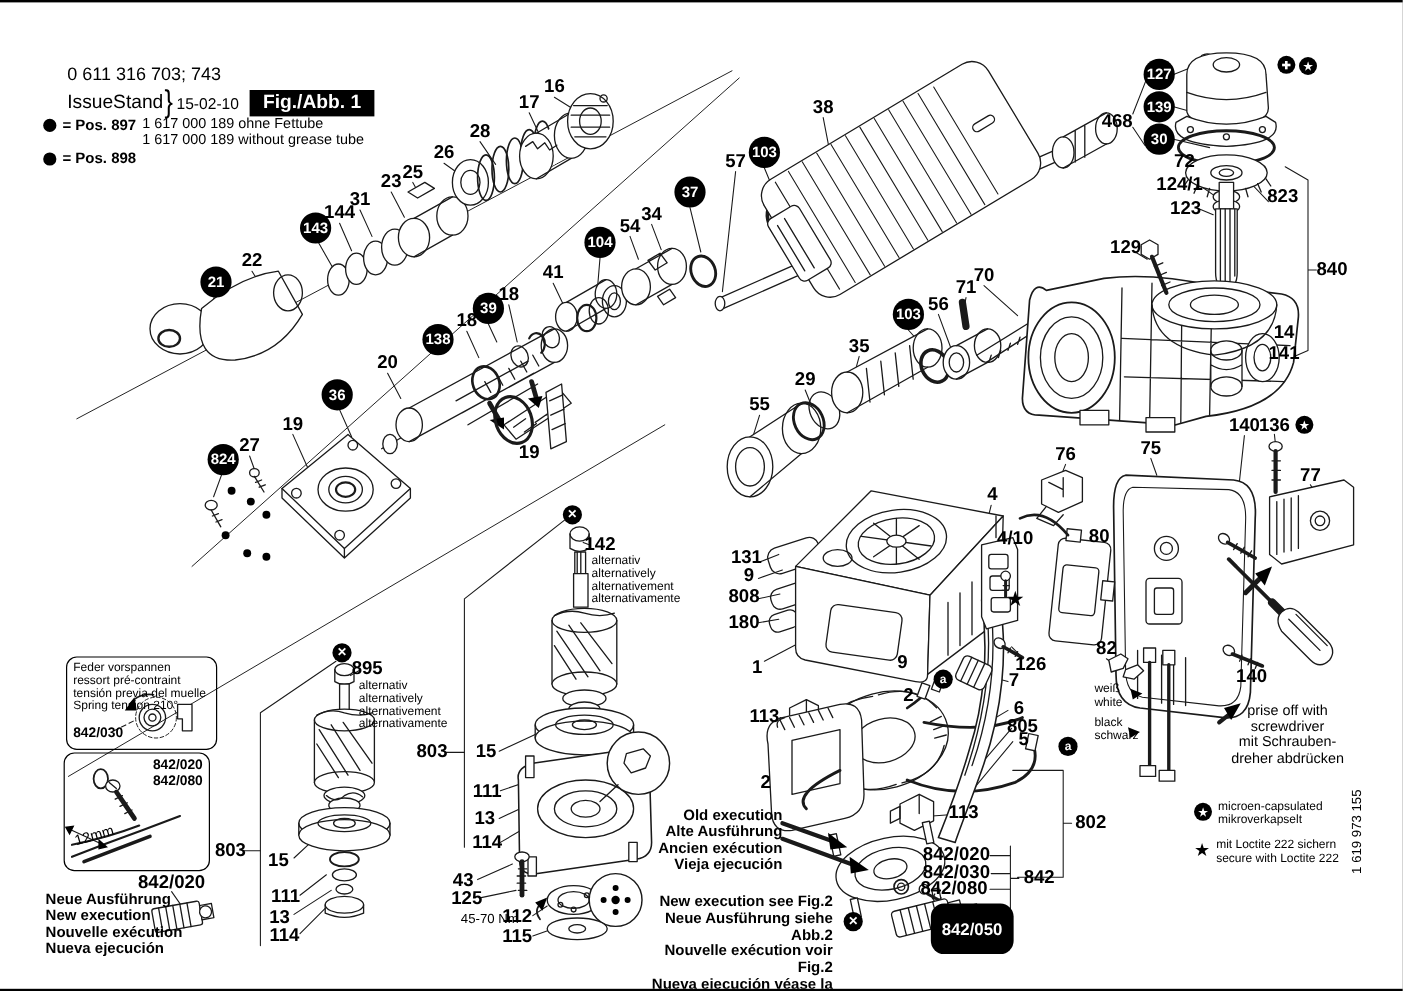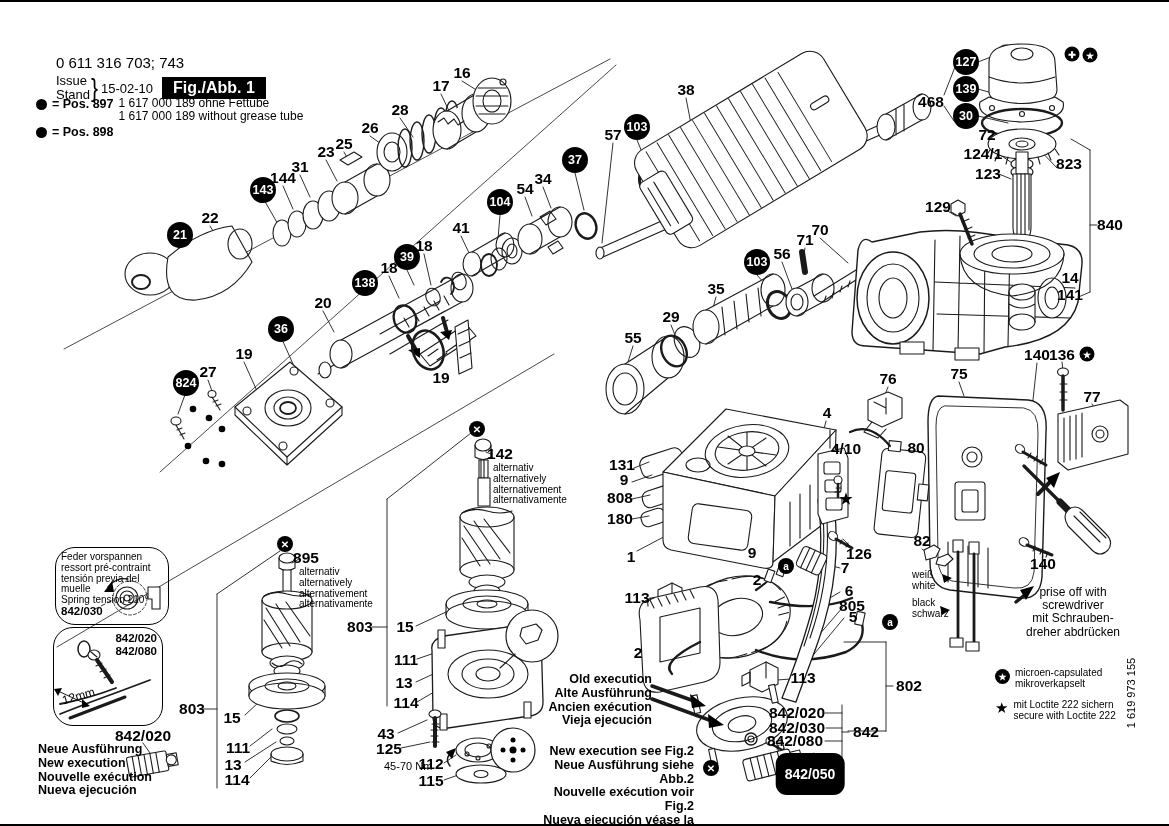--- a/index.html
+++ b/index.html
@@ -15,31 +15,31 @@
   .co-x,.co-a{width:16px;height:16px;border-radius:50%;background:#000;color:#fff;display:flex;align-items:center;justify-content:center;font-size:10px;}
   .co-cs,.co-tx{width:15px;height:15px;border-radius:50%;background:#000;color:#fff;display:flex;align-items:center;justify-content:center;font-size:9px;}
   .co-st{font-size:15px;}
   
   .tb{position:absolute;font-size:12.5px;line-height:1.1;white-space:pre-line;}
   .b{font-weight:bold;} .r{text-align:right;} .sm{font-size:10px;line-height:1.08;} .md{font-size:11px;}
   
   .hdr{position:absolute;left:56px;top:36px;}
   .cat{font-size:15px;margin-top:16px;}
   .issue-row{display:flex;align-items:center;margin-top:3px;}
-  .stack{display:flex;flex-direction:column;font-size:13px;line-height:1.1;}
+  .stack{display:flex;flex-direction:row;font-size:16px;line-height:1.1;}
   .brace{font-size:21px;transform:scaleY(1.25);margin:0 3px 0 1px;}
   .date{font-size:13px;}
   .figbox{background:#000;color:#fff;font-weight:bold;font-size:16px;padding:2px 11px;margin-left:9px;}
   .pos-block{position:absolute;left:36px;top:95px;}
   .pos-row{display:flex;align-items:flex-start;margin-bottom:1px;}
   .dot{width:11px;height:11px;border-radius:50%;background:#000;margin:2px 5px 0 0;flex:none;}
   .pos-label{font-weight:bold;font-size:12.5px;margin-right:5px;white-space:nowrap;}
   .pos-text{font-size:12px;line-height:1.12;white-space:pre-line;}
   
-  .notebox{position:absolute;border:1.4px solid #000;border-radius:20px;background:transparent;}
+  .notebox{position:absolute;border:1.4px solid #000;border-radius:9px;background:transparent;padding-left:12px;}
   .legend-row{position:absolute;display:flex;align-items:flex-start;}
   .legend-ic{width:15px;height:15px;border-radius:50%;background:#000;color:#fff;font-size:9px;display:flex;align-items:center;justify-content:center;margin:1px 5px 0 0;flex:none;font-weight:bold;}
   .legend-star{font-size:15px;margin:-1px 5px 0 0;flex:none;}
   .vert{transform:rotate(-90deg);transform-origin:center;}
 </style>
 </head>
 <body>
 
 <div class="page">
 

